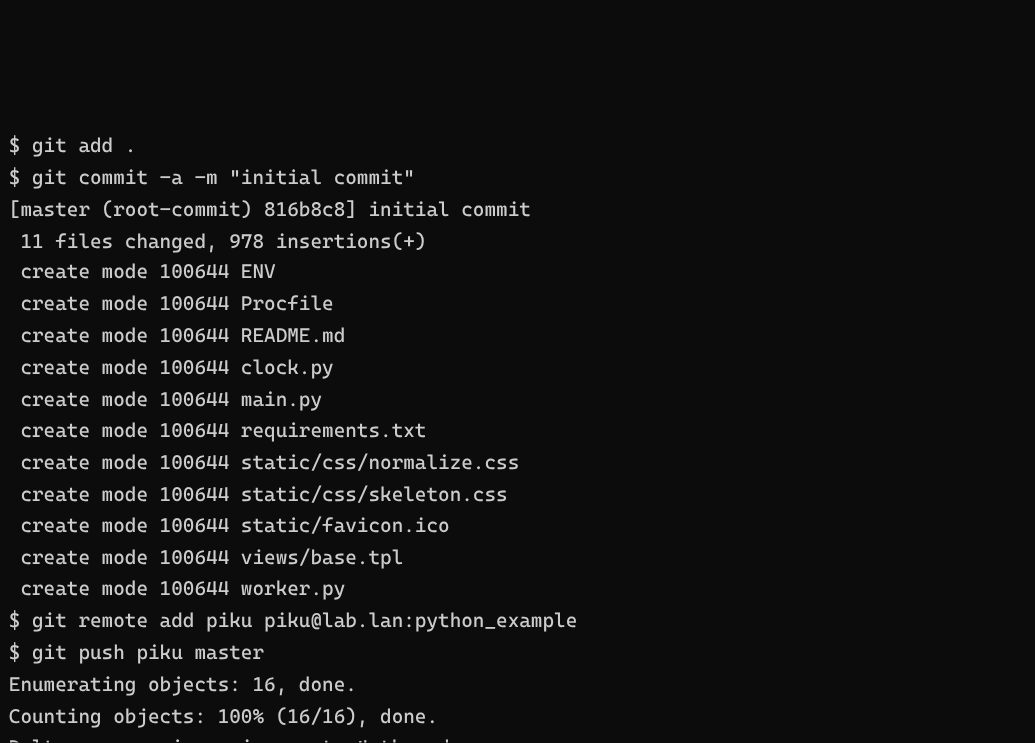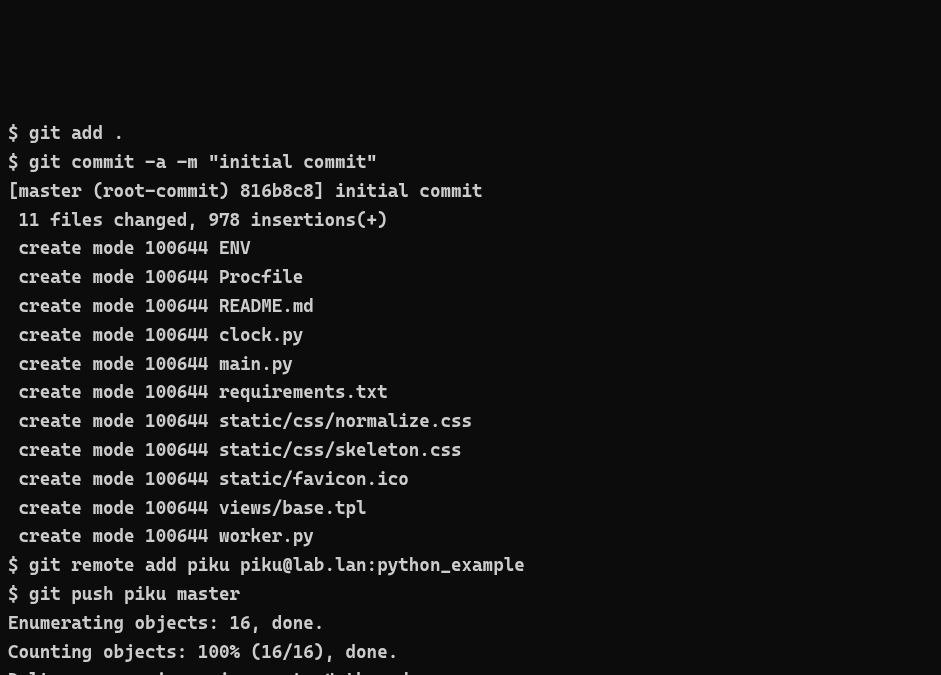--- a/index.html
+++ b/index.html
@@ -18,21 +18,20 @@
       overflow: hidden;
       width: 941px;
       height: 675px;
     }
     .terminal {
       white-space: pre;
     }
     .line {
       display: block;
       white-space: pre;
-      font-weight: bold;
     }
   </style>
 </head>
 <body>
 
 
 
 <div class="terminal"><span class="line">$ git add .</span><span class="line">$ git commit -a -m "initial commit"</span><span class="line">[master (root-commit) 816b8c8] initial commit</span><span class="line"> 11 files changed, 978 insertions(+)</span><span class="line"> create mode 100644 ENV</span><span class="line"> create mode 100644 Procfile</span><span class="line"> create mode 100644 README.md</span><span class="line"> create mode 100644 clock.py</span><span class="line"> create mode 100644 main.py</span><span class="line"> create mode 100644 requirements.txt</span><span class="line"> create mode 100644 static/css/normalize.css</span><span class="line"> create mode 100644 static/css/skeleton.css</span><span class="line"> create mode 100644 static/favicon.ico</span><span class="line"> create mode 100644 views/base.tpl</span><span class="line"> create mode 100644 worker.py</span><span class="line">$ git remote add piku piku@lab.lan:python_example</span><span class="line">$ git push piku master</span><span class="line">Enumerating objects: 16, done.</span><span class="line">Counting objects: 100% (16/16), done.</span><span class="line">Delta compression using up to 4 threads</span></div>
 
 

